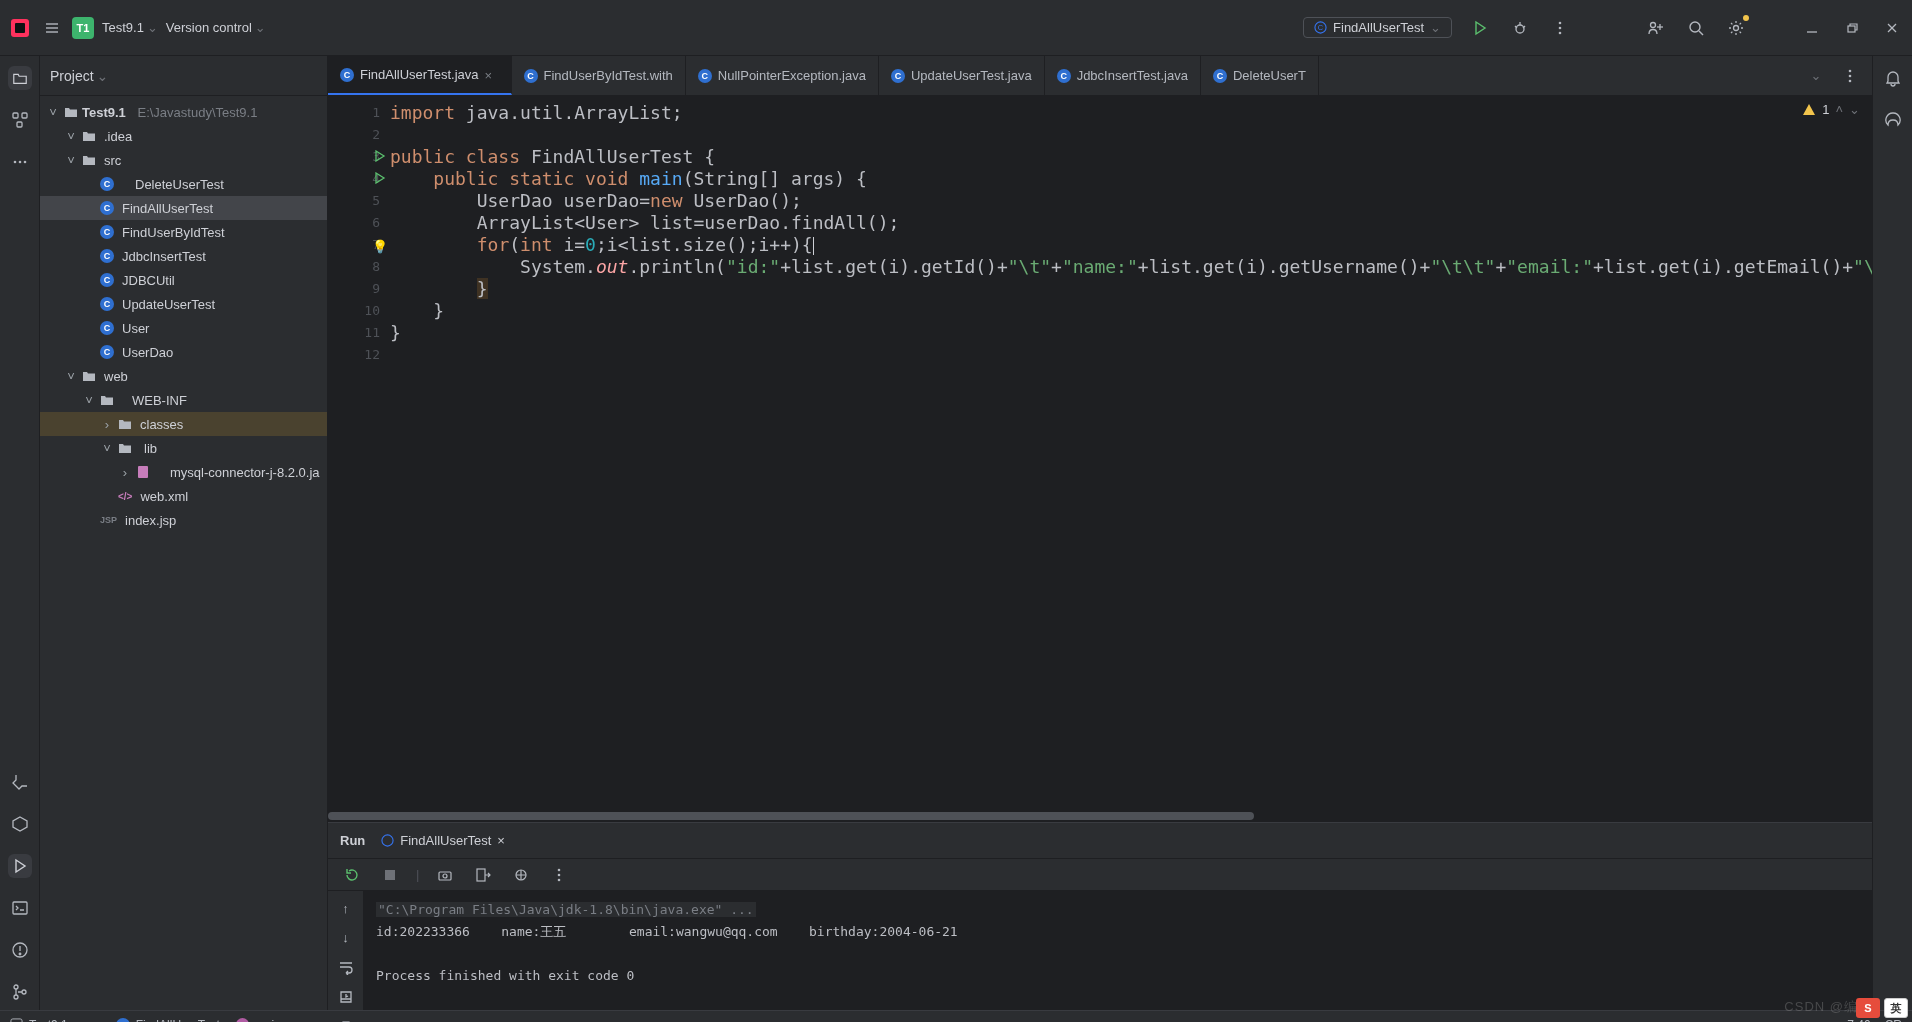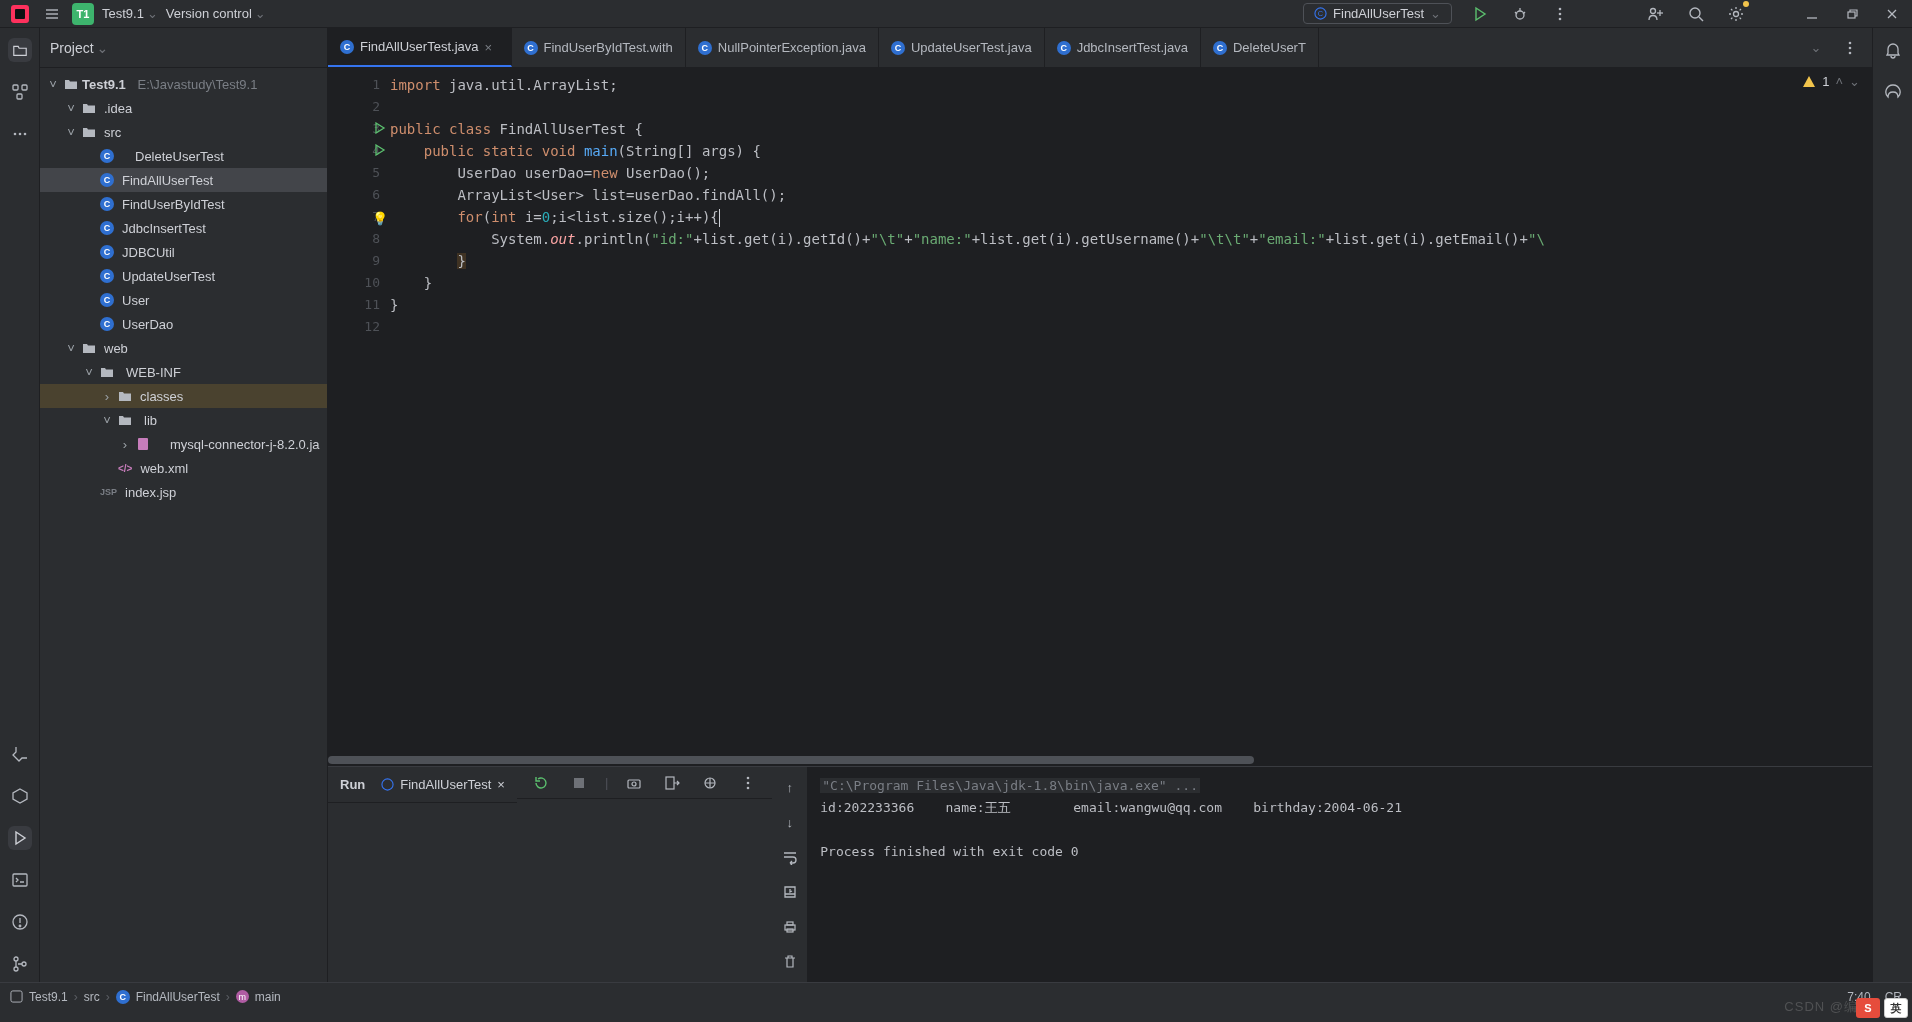--- a/index.html
+++ b/index.html
@@ -1,20 +1,20 @@
 <!DOCTYPE html>
 <html><head>
 <meta charset="utf-8">
 <style>
 * { margin:0; padding:0; box-sizing:border-box; }
 body { font-family: -apple-system, "Segoe UI", sans-serif; background:#2B2D30; color:#CED0D6; font-size:13px; overflow:hidden; width:1912px; height:1022px; position:relative;}
 svg{display:block;}
 
 
-.titlebar{height:28px;background:#2B2D30;border-bottom:1px solid #1E1F22;display:flex;align-items:center;padding:12px 8px;gap:8px;}
+.titlebar{height:56px;background:#2B2D30;border-bottom:1px solid #1E1F22;display:flex;align-items:center;padding:12px 8px;gap:8px;}
 .titlebar .tb-left{display:flex;align-items:center;gap:8px;}
 .titlebar .spacer{flex:1}
 .titlebar .tb-right{display:flex;align-items:center;gap:16px;}
 .icon-btn{display:inline-flex;align-items:center;justify-content:center;width:24px;height:24px;color:#B4B8BF;cursor:pointer;}
 .t1-badge{width:22px;height:22px;background:#3DB46D;border-radius:4px;display:flex;align-items:center;justify-content:center;font-size:11px;font-weight:bold;color:#fff;}
 .tb-text{display:inline-flex;align-items:center;gap:3px;color:#CED0D6;}
 .run-config{display:flex;align-items:center;gap:6px;border:1px solid #4E5157;border-radius:4px;padding:2px 10px;color:#CED0D6;}
 .gear-dot{position:relative;}
 .gear-dot::after{content:"";position:absolute;top:-1px;right:-1px;width:6px;height:6px;background:#F2C44C;border-radius:50%;}
 
@@ -40,34 +40,34 @@
 .editor-area{flex:1;display:flex;flex-direction:column;min-width:0;}
 .tabs{height:40px;background:#2B2D30;border-bottom:1px solid #1E1F22;display:flex;align-items:stretch;}
 .tab{display:flex;align-items:center;gap:6px;padding:0 12px;border-right:1px solid #1E1F22;cursor:pointer;color:#B4B8BF;white-space:nowrap;}
 .tab.active{background:#1E1F22;border-bottom:2px solid #3574F0;color:#CED0D6;}
 .tab .close{width:14px;height:14px;color:#7A7E85;}
 .tabs-end{display:flex;align-items:center;gap:10px;padding:0 10px;margin-left:auto;}
 
 .editor-split{flex:1;display:flex;flex-direction:column;min-height:0;}
 .code-wrap{flex:1;background:#1E1F22;display:flex;position:relative;min-height:0;overflow:hidden;}
 .gutter{width:62px;text-align:right;padding:6px 10px 0 0;color:#4E5157;font-family:Consolas,monospace;font-size:13px;line-height:22px;user-select:none;}
-.code{flex:1;font-family:Consolas,monospace;font-size:14px;line-height:22px;padding:6px 0;white-space:pre;color:#BCBEC4;overflow:hidden;position:relative;}
+.code{flex:1;font-family:Consolas,monospace;font-size:18px;line-height:22px;padding:6px 0;white-space:pre;color:#BCBEC4;overflow:hidden;position:relative;}
 .kw{color:#CF8E6D;}
 .str{color:#6AAB73;}
 .fld{color:#fca5a5;font-style:italic;}
 .fun{color:#57AAF7;}
 .cls{color:#BCBEC4;}
 .caret{border-left:1px solid #CED0D6;display:inline-block;height:18px;vertical-align:middle;}
 .code-analysis{position:absolute;top:6px;right:12px;display:flex;align-items:center;gap:6px;color:#CED0D6;}
 .warn-ico{width:14px;height:14px;fill:#F2C44C;}
 .h-scroll{height:12px;background:#1E1F22;position:relative;}
 .h-thumb{position:absolute;left:0;top:2px;height:8px;width:60%;background:#4E5157;border-radius:4px;}
 
 
-.run-panel{border-top:1px solid #393B40;background:#2B2D30;display:flex;flex-direction:row;height:216px;}
+.run-panel{border-top:1px solid #393B40;background:#2B2D30;display:flex;flex-direction:column;height:188px;}
 .run-tabs{height:36px;display:flex;align-items:center;padding:0 12px;gap:16px;border-bottom:1px solid #1E1F22;}
 .run-tab{display:flex;align-items:center;gap:6px;color:#CED0D6;}
 .run-body{flex:1;display:flex;min-height:0;}
 .run-gutter{width:36px;background:#2B2D30;display:flex;flex-direction:column;align-items:center;gap:14px;padding:10px 0;border-right:1px solid #1E1F22;}
 .console{flex:1;background:#1E1F22;font-family:Consolas,monospace;font-size:13px;line-height:22px;padding:8px 12px;color:#BCBEC4;white-space:pre;}
 .console .cmd{background:#2B2D30;padding:0 2px;color:#7A7E85;}
 .run-toolbar{height:32px;display:flex;align-items:center;gap:14px;padding:0 12px;border-bottom:1px solid #1E1F22;}
 
 
 .status{height:28px;background:#2B2D30;border-top:1px solid #393B40;display:flex;align-items:center;padding:0 10px;font-size:12px;gap:6px;color:#B4B8BF;}
@@ -322,21 +322,21 @@
             <svg class="ic-folder" viewBox="0 0 14 14">
               <path d="M1 3h4l1 1.5h7V12H1z" fill="#B4B8BF"></path>
             </svg>
             <span style="margin-left:4px">web</span>
           </div>
           <div class="tree-row" style="padding-left: 42px;">
             <span class="tw">˅</span>
             <svg class="ic-folder" viewBox="0 0 14 14">
               <path d="M1 3h4l1 1.5h7V12H1z" fill="#B4B8BF"></path>
             </svg>
-            <span style="margin-left:8px">WEB-INF</span>
+            <span style="margin-left:14px">WEB-INF</span>
           </div>
           <div class="tree-row hl" style="padding-left: 60px;">
             <span class="tw">›</span>
             <svg class="ic-folder" viewBox="0 0 14 14">
               <path d="M1 3h4l1 1.5h7V12H1z" fill="#B4B8BF"></path>
             </svg>
             <span style="margin-left:4px">classes</span>
           </div>
           <div class="tree-row" style="padding-left: 60px;">
             <span class="tw">˅</span>

